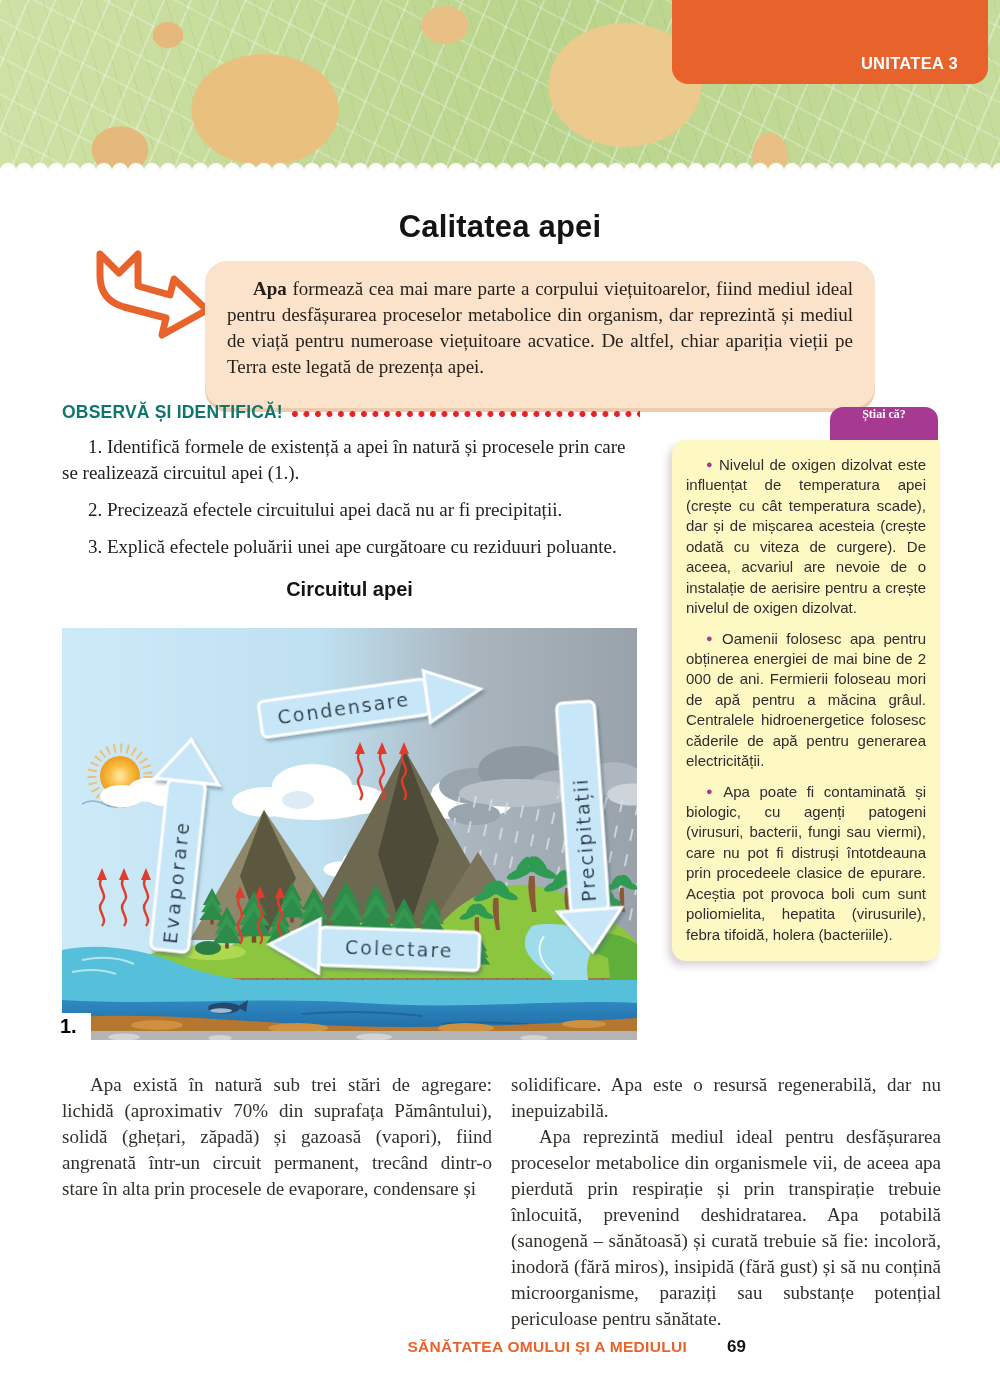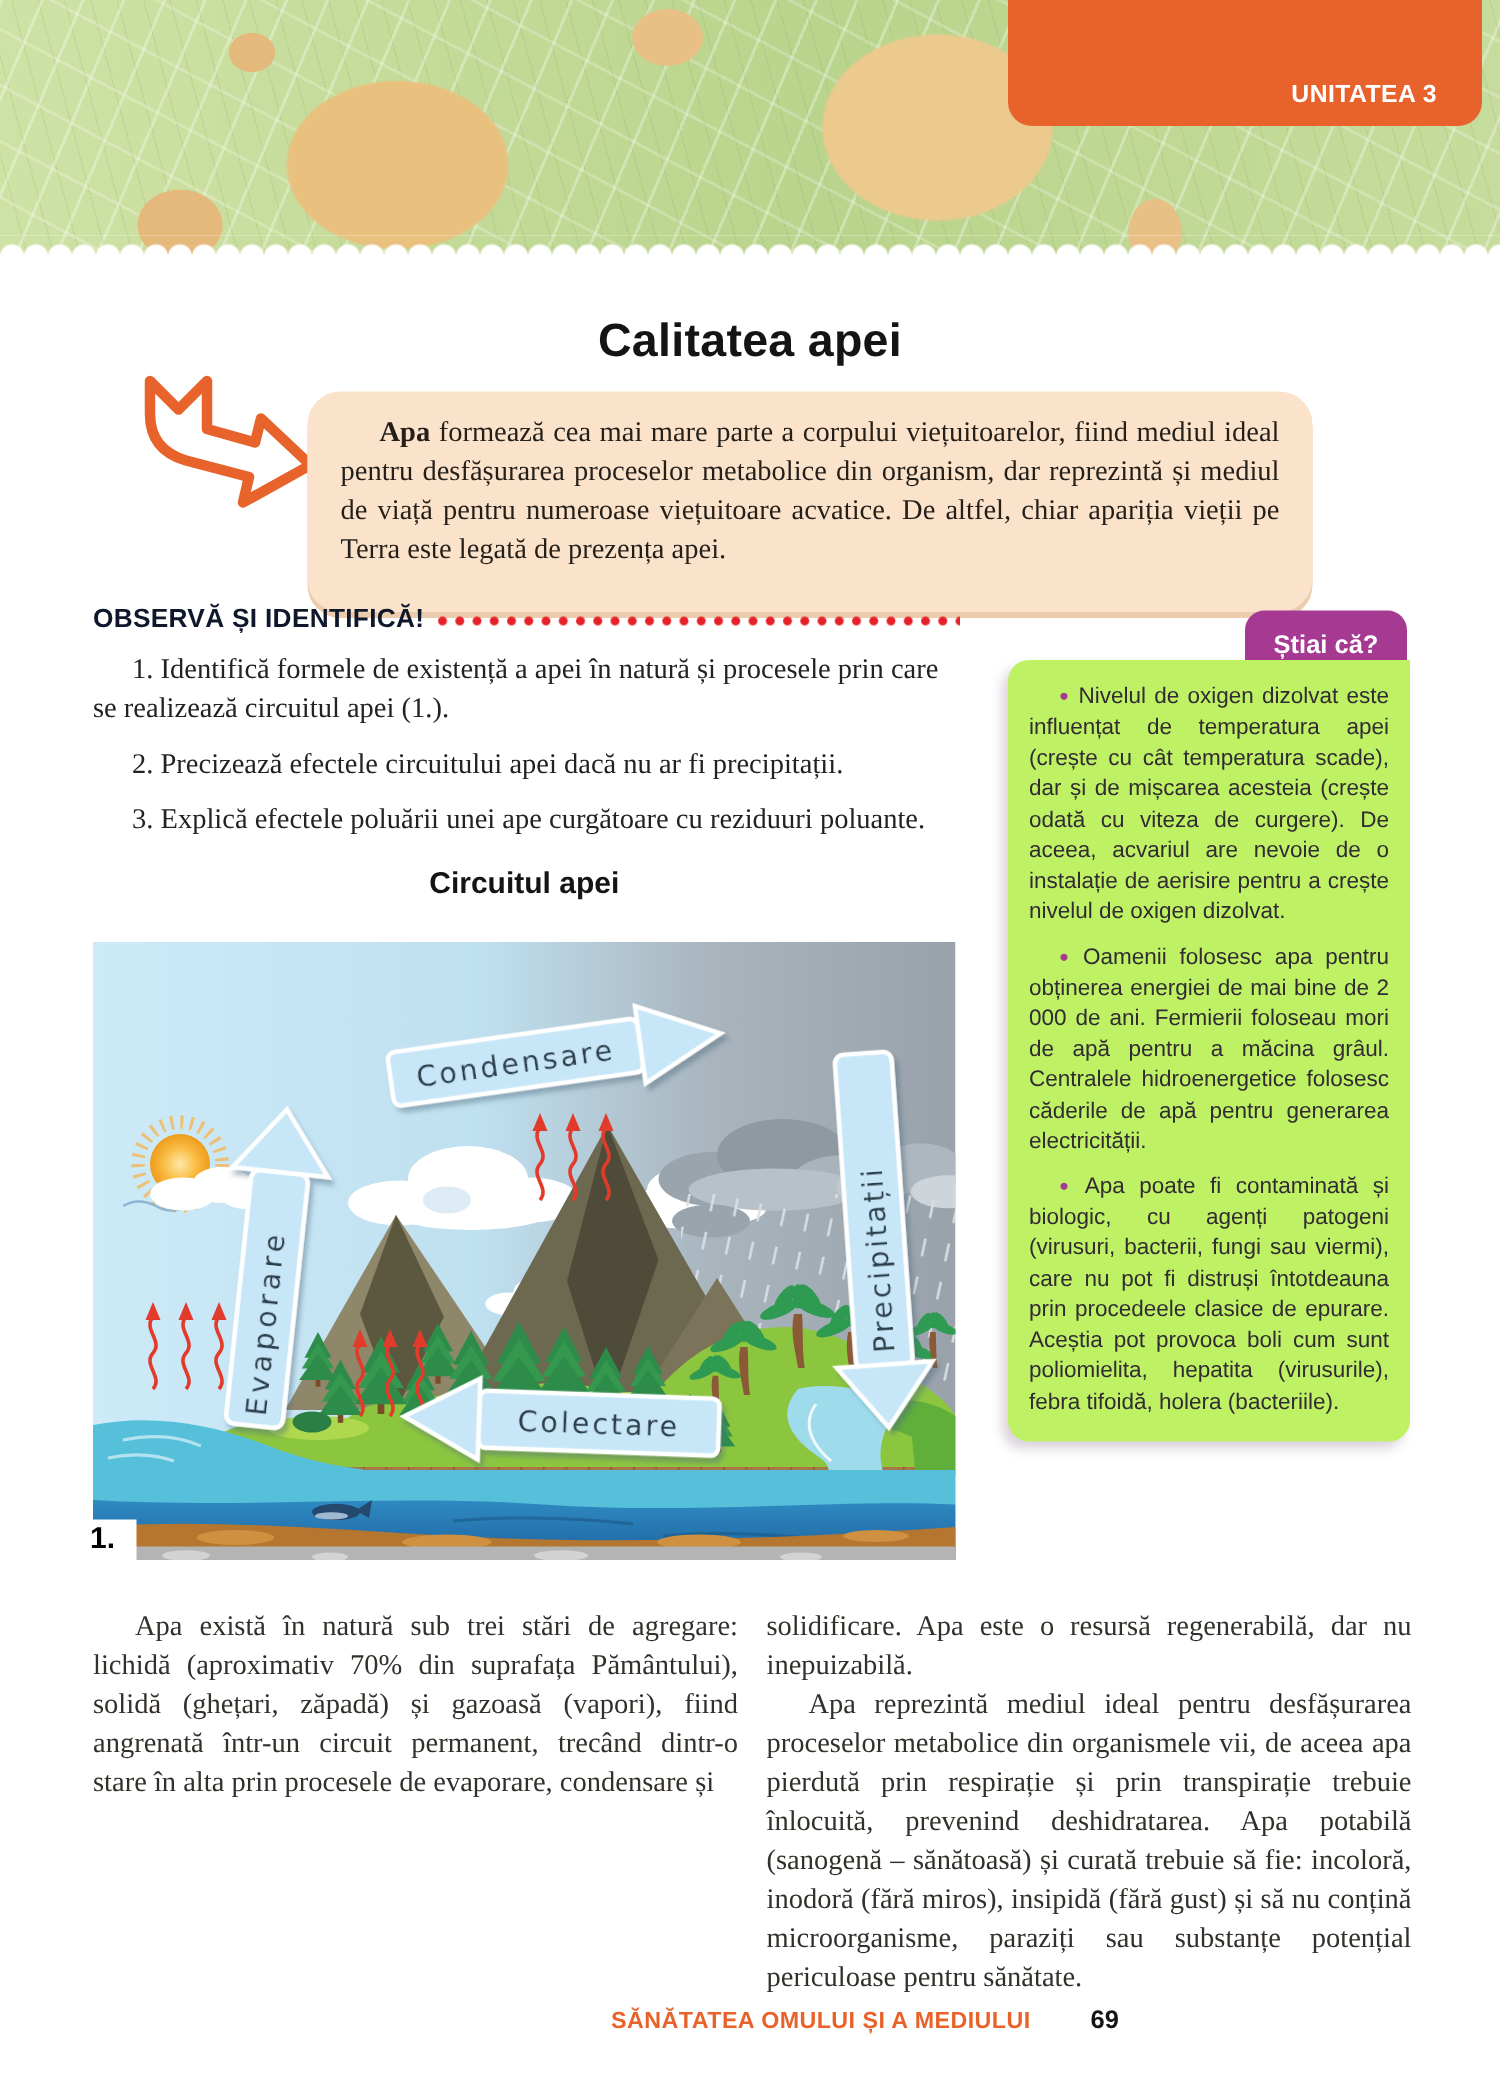--- a/index.html
+++ b/index.html
@@ -37,41 +37,41 @@
   .intro-box{position:absolute;left:205px;top:261px;width:670px;background:#FBE2CB;
     border-radius:22px;box-sizing:border-box;padding:15px 22px 28px 22px;
     box-shadow:0 4px 0 #ecccac;}
   .intro-box p{margin:0;font-size:19px;line-height:26px;text-align:justify;text-indent:26px;color:#241f19;}
   .intro-box b{font-weight:bold;}
 
   
   .observa{position:absolute;left:62px;top:402px;width:578px;}
   .observa-head{display:flex;align-items:center;gap:9px;}
   .observa-title{font-family:"Liberation Sans",sans-serif;font-weight:bold;font-size:17.5px;
-    color:#0f172a;white-space:nowrap;letter-spacing:.2px;}
+    color:#0f766e;white-space:nowrap;letter-spacing:.2px;}
   .dotline{flex:1;height:6px;margin-top:3px;background-repeat:repeat-x;
     background-image:radial-gradient(circle at 3px 3px,#E62129 2.6px,rgba(230,33,41,0) 3.3px);
     background-size:11.5px 6px;}
   .observa-items p{margin:11px 0 0 0;font-size:19px;line-height:26px;text-indent:26px;color:#222;}
 
   
   .figure-title{position:absolute;left:62px;top:578px;width:575px;text-align:center;
     font-family:"Liberation Sans",sans-serif;font-weight:bold;font-size:20px;color:#161412;}
   .figure{position:absolute;left:62px;top:628px;width:575px;height:412px;}
   .figure svg{display:block;}
   .figure-number{position:absolute;left:-7px;top:385px;width:36px;height:27px;background:#fff;
     color:#000;font-family:"Liberation Sans",sans-serif;font-weight:bold;font-size:20px;
     line-height:27px;padding-left:5px;box-sizing:border-box;}
 
   
   .sidebar{position:absolute;left:672px;top:440px;width:268px;}
   .sidebar-tab{position:absolute;right:2px;top:-33px;width:108px;height:33px;background:#A63A93;
-    border-radius:13px 13px 0 0;color:#fff;display:flex;align-items:flex-end;justify-content:center;
-    font-family:Liberation Sans, sans-serif;font-weight:bold;font-size:17px;}
-  .sidebar-body{background:#bef264;border-radius:14px 0 14px 14px;box-sizing:border-box;
+    border-radius:13px 13px 0 0;color:#fff;display:flex;align-items:flex-start;justify-content:center;
+    font-family:Liberation Serif, serif;font-weight:bold;font-size:12px;}
+  .sidebar-body{background:#fef9c3;border-radius:14px 0 14px 14px;box-sizing:border-box;
     padding:14px 14px 16px 14px;font-family:"Liberation Sans",sans-serif;font-size:15px;
     line-height:20.5px;color:#322b33;text-align:justify;
     box-shadow:-4px 5px 7px rgba(130,100,130,.28);}
   .sidebar-body p{margin:0 0 9px 0;text-indent:20px;}
   .sidebar-body p:last-child{margin-bottom:0;}
   .dot{color:#A63A93;font-size:11px;margin-right:5px;vertical-align:1.5px;}
 
   
   .col{position:absolute;top:1072px;width:430px;font-size:19px;line-height:26px;
     text-align:justify;color:#33302b;}

